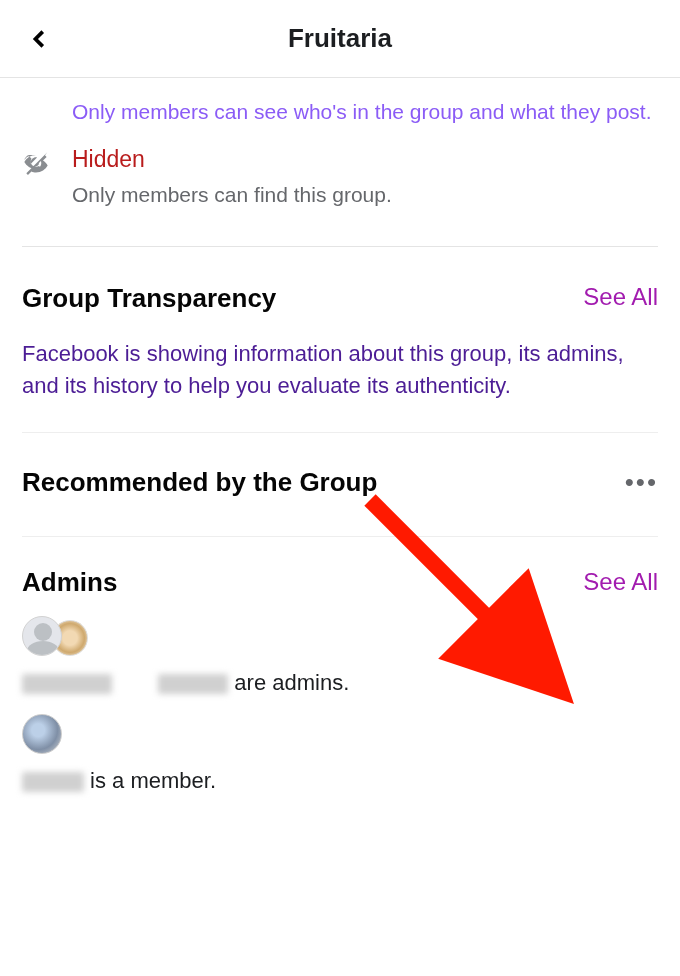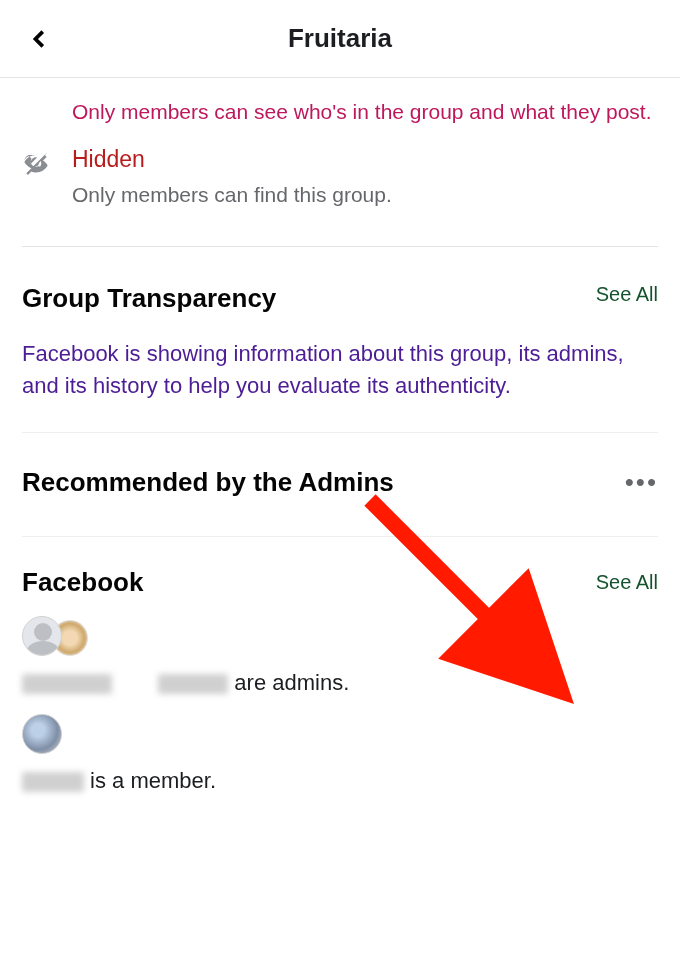--- a/index.html
+++ b/index.html
@@ -12,30 +12,30 @@
   }
   .back-btn { width: 44px; height: 44px; display: flex; align-items: center; justify-content: center; margin-left: 8px; }
   .back-btn svg { width: 22px; height: 22px; stroke: #000; stroke-width: 4; fill: none; }
   .header-title { position: absolute; left: 0; right: 0; text-align: center; font-weight: 700; font-size: 26px; pointer-events: none; }
 
   .content { padding: 0 22px; }
 
   .info-row { display: flex; padding-top: 18px; }
   .info-icon { width: 50px; flex-shrink: 0; display:flex; justify-content:flex-start; padding-top: 2px; }
   .info-text-block { flex: 1; }
-  .info-desc-top { color: #be185d; font-size: 21px; line-height: 1.5; margin-left: 50px; }
+  .info-desc-top { color: #8b5cf6; font-size: 21px; line-height: 1.5; margin-left: 50px; }
   .info-title { font-size: 23px; font-weight: 400; color: #b91c1c; margin-bottom: 6px; }
   .info-desc { color: #65676b; font-size: 21px; line-height: 1.5; }
   .hidden-icon svg { width: 28px; height: 28px; fill: #8a8d91; }
 
   .divider { border-top: 1px solid #e4e4e4; margin-top: 36px; }
 
   .section-header { display: flex; justify-content: space-between; align-items: flex-start; padding-top: 36px; }
   .section-title { font-size: 26px; font-weight: 700; color: #050505; }
-  .see-all { color: #14532d; font-size: 20px; font-weight: 400; }
+  .see-all { color: #a21caf; font-size: 24px; font-weight: 400; }
   .section-body { color: #4c1d95; font-size: 22px; line-height: 1.45; padding-top: 24px; }
 
   .divider-light { border-top: 1px solid #eee; margin-top: 30px; }
 
   .rec-header { display:flex; justify-content: space-between; align-items:center; padding-top: 34px; padding-bottom: 8px;}
   .dots { font-size: 26px; color: #65676b; letter-spacing: 2px; }
 
   .members-header { display:flex; justify-content: space-between; align-items:center; padding-top: 30px; }
 
   .member-row { padding-top: 18px; }
@@ -88,28 +88,28 @@
 
     <div class="section-header">
       <div class="section-title">Group Transparency</div>
       <div class="see-all">See All</div>
     </div>
     <div class="section-body">Facebook is showing information about this group, its admins, and its history to help you evaluate its authenticity.</div>
 
     <div class="divider-light"></div>
 
     <div class="rec-header">
-      <div class="section-title">Recommended by the Admins</div>
+      <div class="section-title">Recommended by the Group</div>
       <div class="dots">•••</div>
     </div>
 
     <div class="divider-light"></div>
 
     <div class="members-header">
-      <div class="section-title">Facebook</div>
+      <div class="section-title">Admins</div>
       <div class="see-all">See All</div>
     </div>
 
     <div class="member-row">
       <span class="avatar2"></span>
       <span class="avatar3"></span>
       <div class="member-text">
         <span class="blur-name w90"></span>
         <span style="display:inline-block; width:34px;"></span>
         <span class="blur-name w70"></span><span> are admins.</span>

